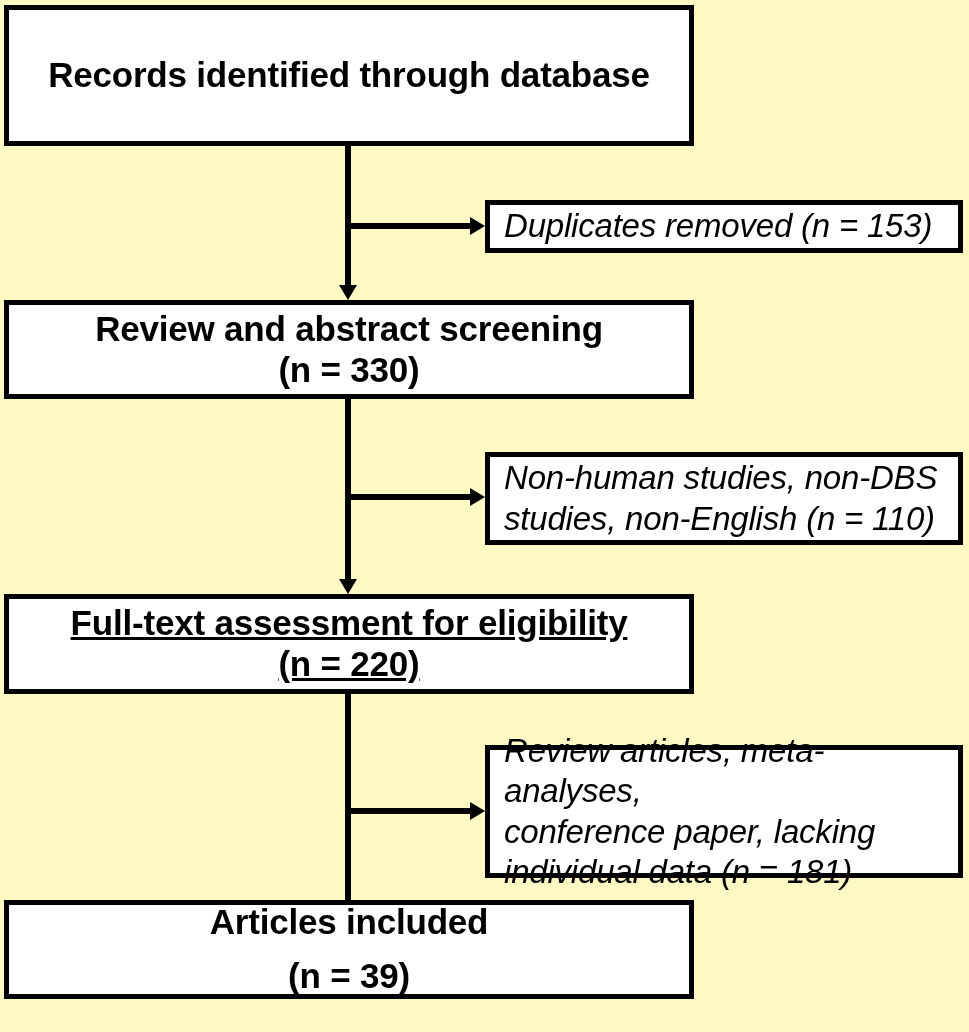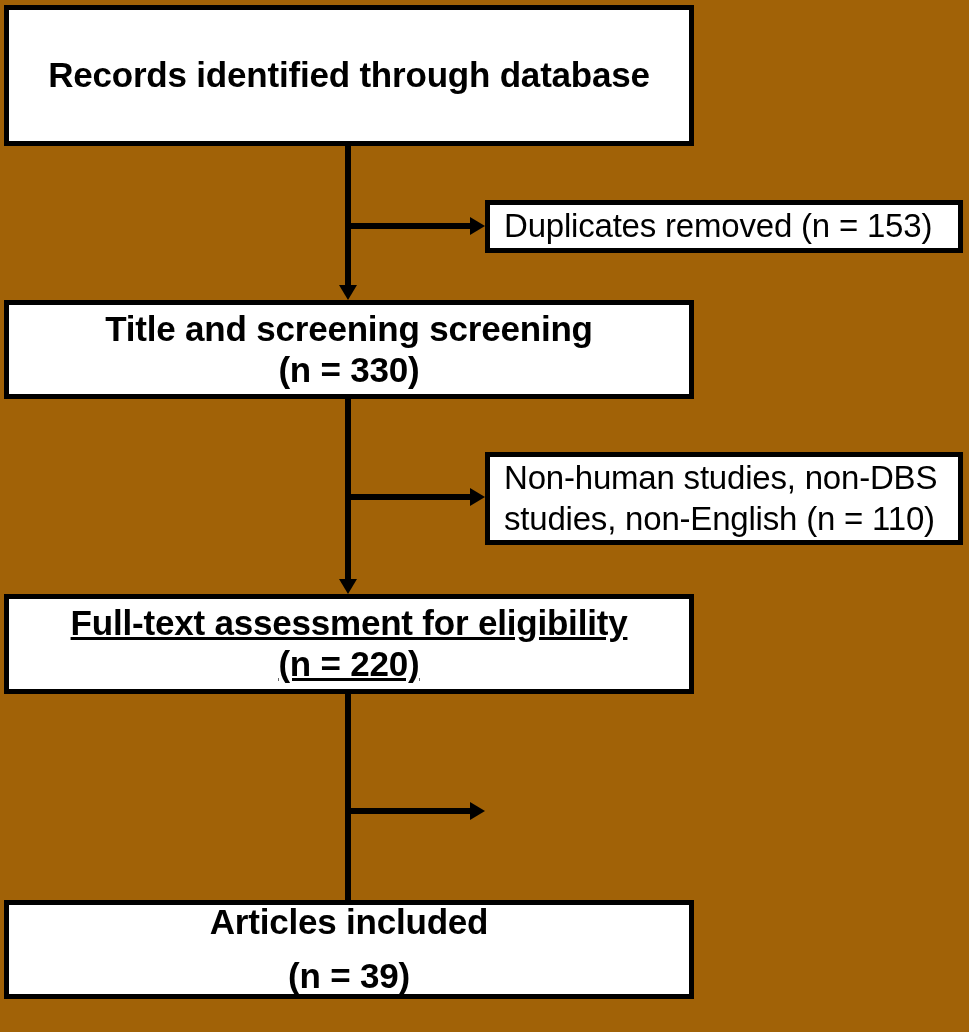--- a/index.html
+++ b/index.html
@@ -4,21 +4,21 @@
 <style>
   html, body {
     margin: 0;
     padding: 0;
     background: #ffffff;
   }
   #page {
     position: relative;
     width: 969px;
     height: 1032px;
-    background: #a16207;
+    background: #fef9c3;
     overflow: hidden;
     font-family: "Liberation Sans", sans-serif;
     color: #000000;
   }
 
   
   .box {
     position: absolute;
     box-sizing: border-box;
     border: 5px solid #000000;
@@ -44,20 +44,21 @@
     padding-left: 14px;
     padding-right: 8px;
     letter-spacing: -0.2px;
   }
   .box .line {
     display: block;
     white-space: nowrap;
   }
   .box.side .line {
     white-space: normal;
+    font-style: italic;
   }
 
   
   .vline {
     position: absolute;
     width: 6px;
     background: #000000;
   }
   .hline {
     position: absolute;
@@ -94,21 +95,21 @@
   <div class="arrow-down" style="left:339px; top:285px;"></div>
 
   <div class="hline" style="left:345px; top:223px; width:126px;"></div>
   <div class="arrow-right" style="left:470px; top:217px;"></div>
 
   <div class="box side" style="left:485px; top:200px; width:478px; height:53px;">
     <span class="line">Duplicates removed (n = 153)</span>
   </div>
 
   <div class="box main" style="left:4px; top:300px; width:690px; height:99px;">
-    <span class="line">Title and screening screening</span>
+    <span class="line">Review and abstract screening</span>
     <span class="line">(n = 330)</span>
   </div>
 
   <div class="vline" style="left:345px; top:399px; height:181px;"></div>
   <div class="arrow-down" style="left:339px; top:579px;"></div>
 
   <div class="hline" style="left:345px; top:494px; width:126px;"></div>
   <div class="arrow-right" style="left:470px; top:488px;"></div>
 
   <div class="box side" style="left:485px; top:452px; width:478px; height:93px;">
@@ -120,19 +121,24 @@
     <span class="line">Full-text assessment for eligibility</span>
     <span class="line">(n = 220)</span>
   </div>
 
   <div class="vline" style="left:345px; top:694px; height:220px;"></div>
   <div class="arrow-down" style="left:339px; top:913px;"></div>
 
   <div class="hline" style="left:345px; top:808px; width:126px;"></div>
   <div class="arrow-right" style="left:470px; top:802px;"></div>
 
+  <div class="box side" style="left:485px; top:745px; width:478px; height:133px;">
+    <span class="line">Review articles, meta-analyses,</span>
+    <span class="line">conference paper, lacking</span>
+    <span class="line">individual data (n = 181)</span>
+  </div>
 
   <div class="box main" style="left:4px; top:900px; width:690px; height:99px;gap:13px;">
     <span class="line">Articles included</span>
     <span class="line">(n = 39)</span>
   </div>
 
 </div>
 
 </body></html>

